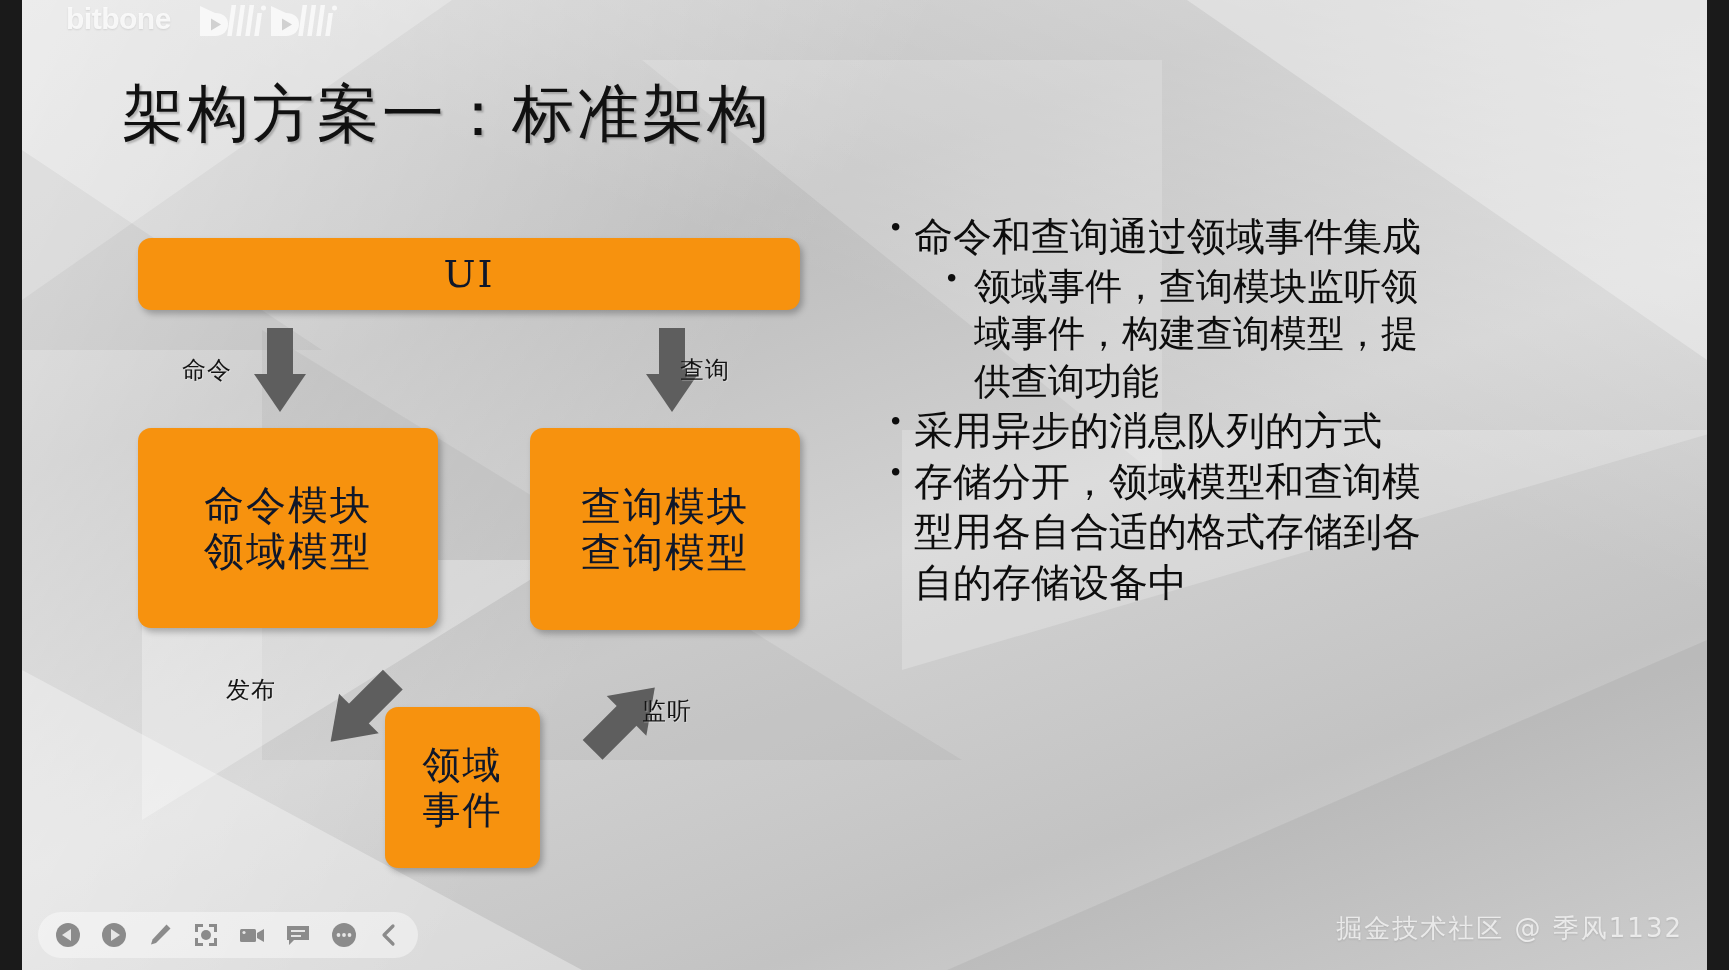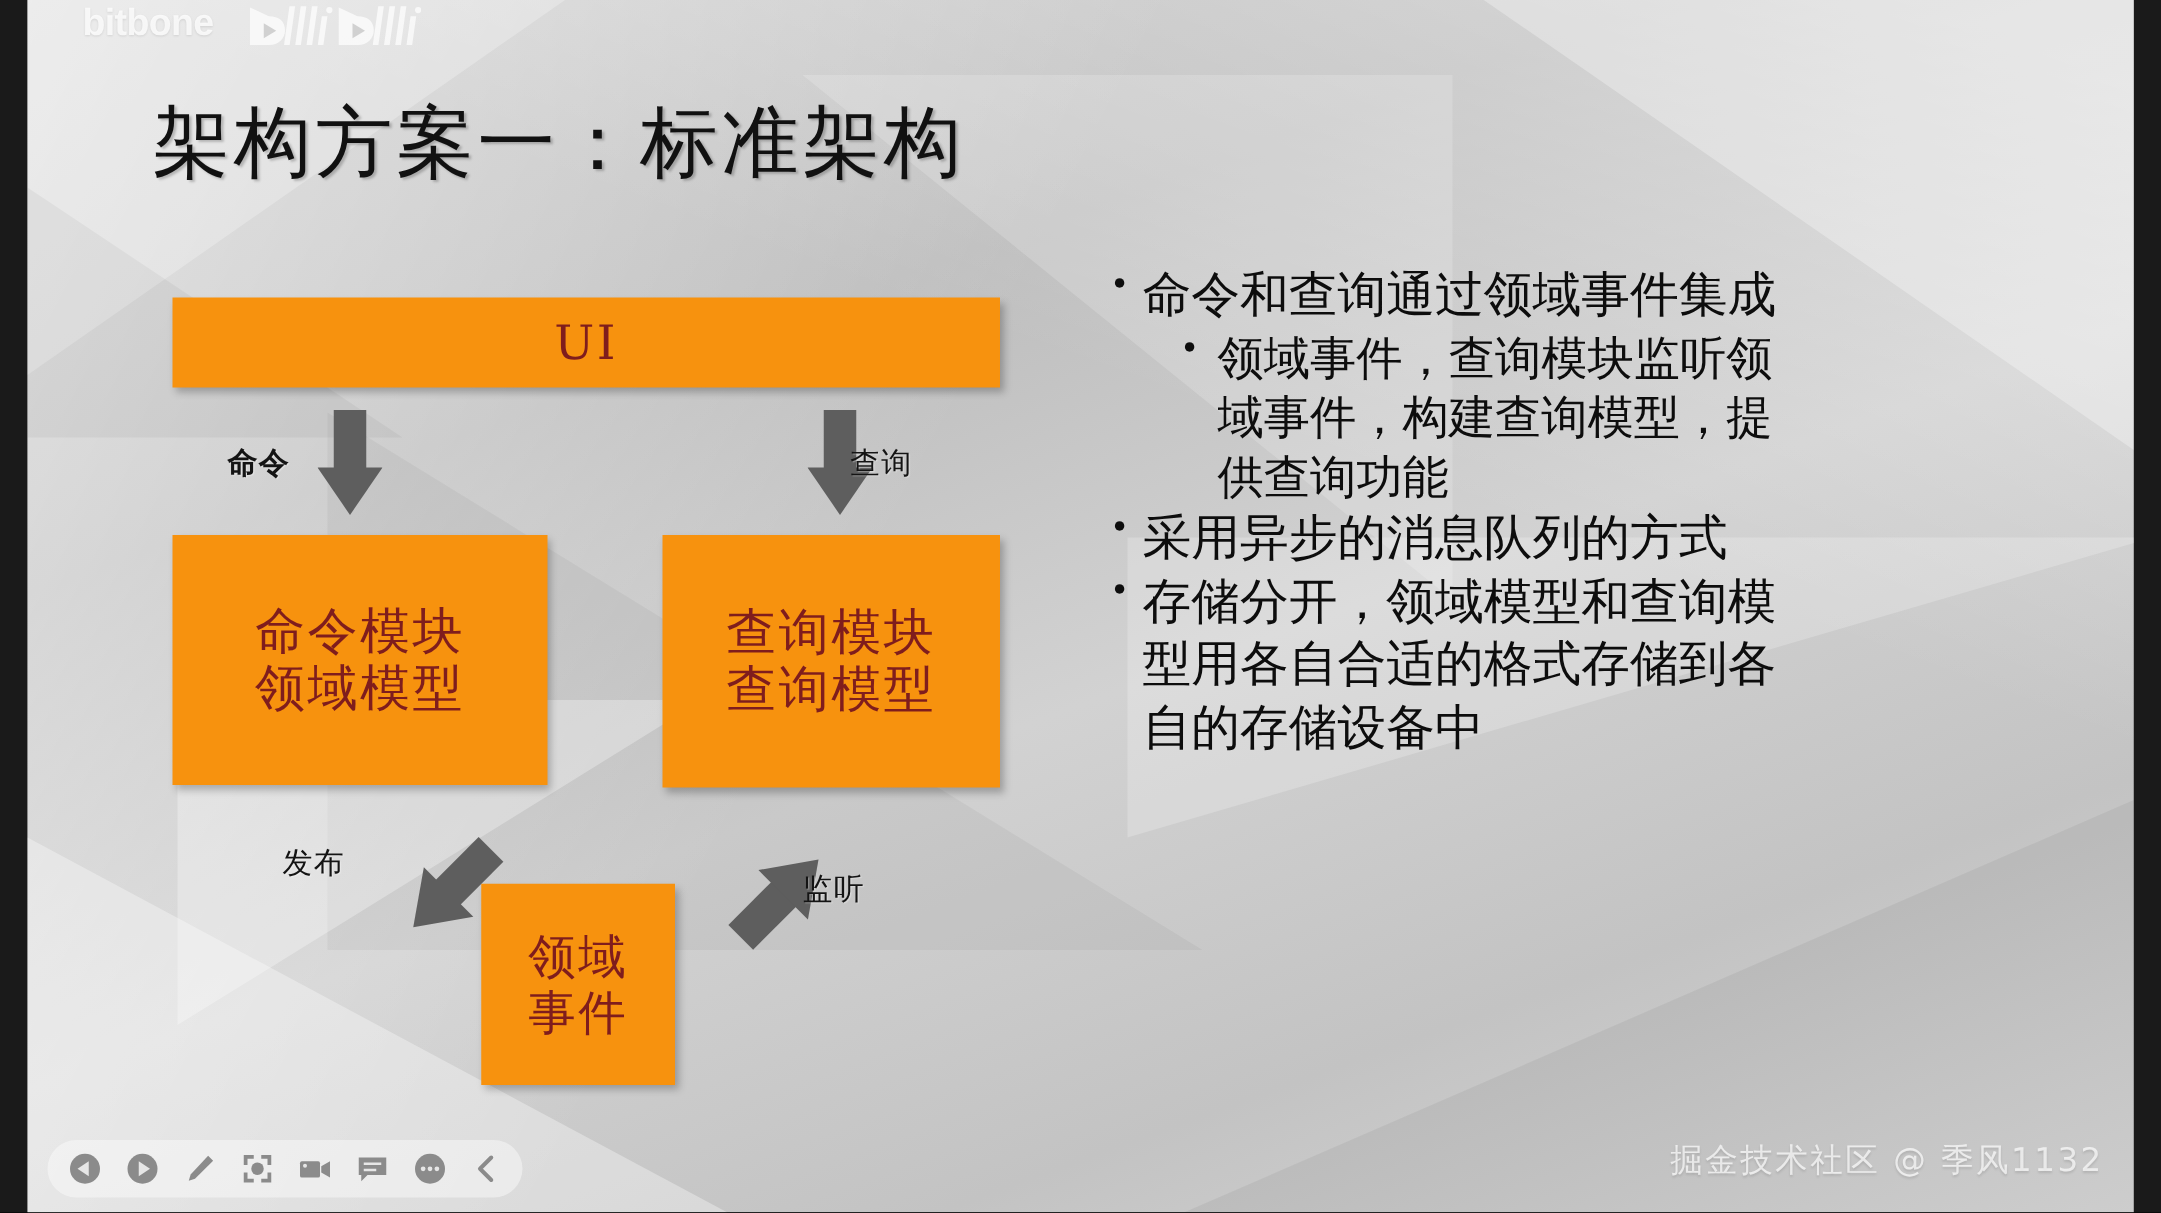--- a/index.html
+++ b/index.html
@@ -86,38 +86,39 @@
   }
 
   
   #diagram { position: absolute; left: 0; top: 0; width: 900px; height: 970px; z-index: 4; }
   .obox {
     position: absolute;
     background: #F7920E;
     box-shadow: 3px 4px 6px rgba(0,0,0,0.25);
     display: flex; flex-direction: column;
     align-items: center; justify-content: center;
-    color: #7f1d1d;
+    color: #0f172a;
     font-family: "DejaVu Serif", "Liberation Serif", serif;
     line-height: 1.16;
     letter-spacing: 2px;
+    border-radius: 13px;
   }
   #box-ui   { left: 116px; top: 238px; width: 662px; height: 72px;
               font-size: 38px; letter-spacing: 2px; }
   #box-cmd  { left: 116px; top: 428px; width: 300px; height: 200px; font-size: 40px; }
   #box-qry  { left: 508px; top: 428px; width: 270px; height: 202px; font-size: 40px; }
   #box-evt  { left: 363px; top: 707px; width: 155px; height: 161px; font-size: 38px; }
 
   .arrowlbl {
     position: absolute;
     font-family: "DejaVu Serif", "Liberation Serif", serif;
     font-size: 24px; color: #141414; letter-spacing: 1px;
     text-shadow: 1px 1px 1px rgba(255,255,255,0.35);
   }
-  #lbl-cmd  { left: 160px; top: 354px; font-weight: bold; }
+  #lbl-cmd  { left: 160px; top: 354px; }
   #lbl-qry  { left: 658px; top: 354px; }
   #lbl-pub  { left: 204px; top: 674px; }
   #lbl-lis  { left: 620px; top: 695px; }
 
   .arrowsvg { position: absolute; }
   #arr-down-1 { left: 232px; top: 328px; }
   #arr-down-2 { left: 624px; top: 328px; }
   #arr-diag-1 { left: 290px; top: 664px; }
   #arr-diag-2 { left: 552px; top: 672px; }
 

